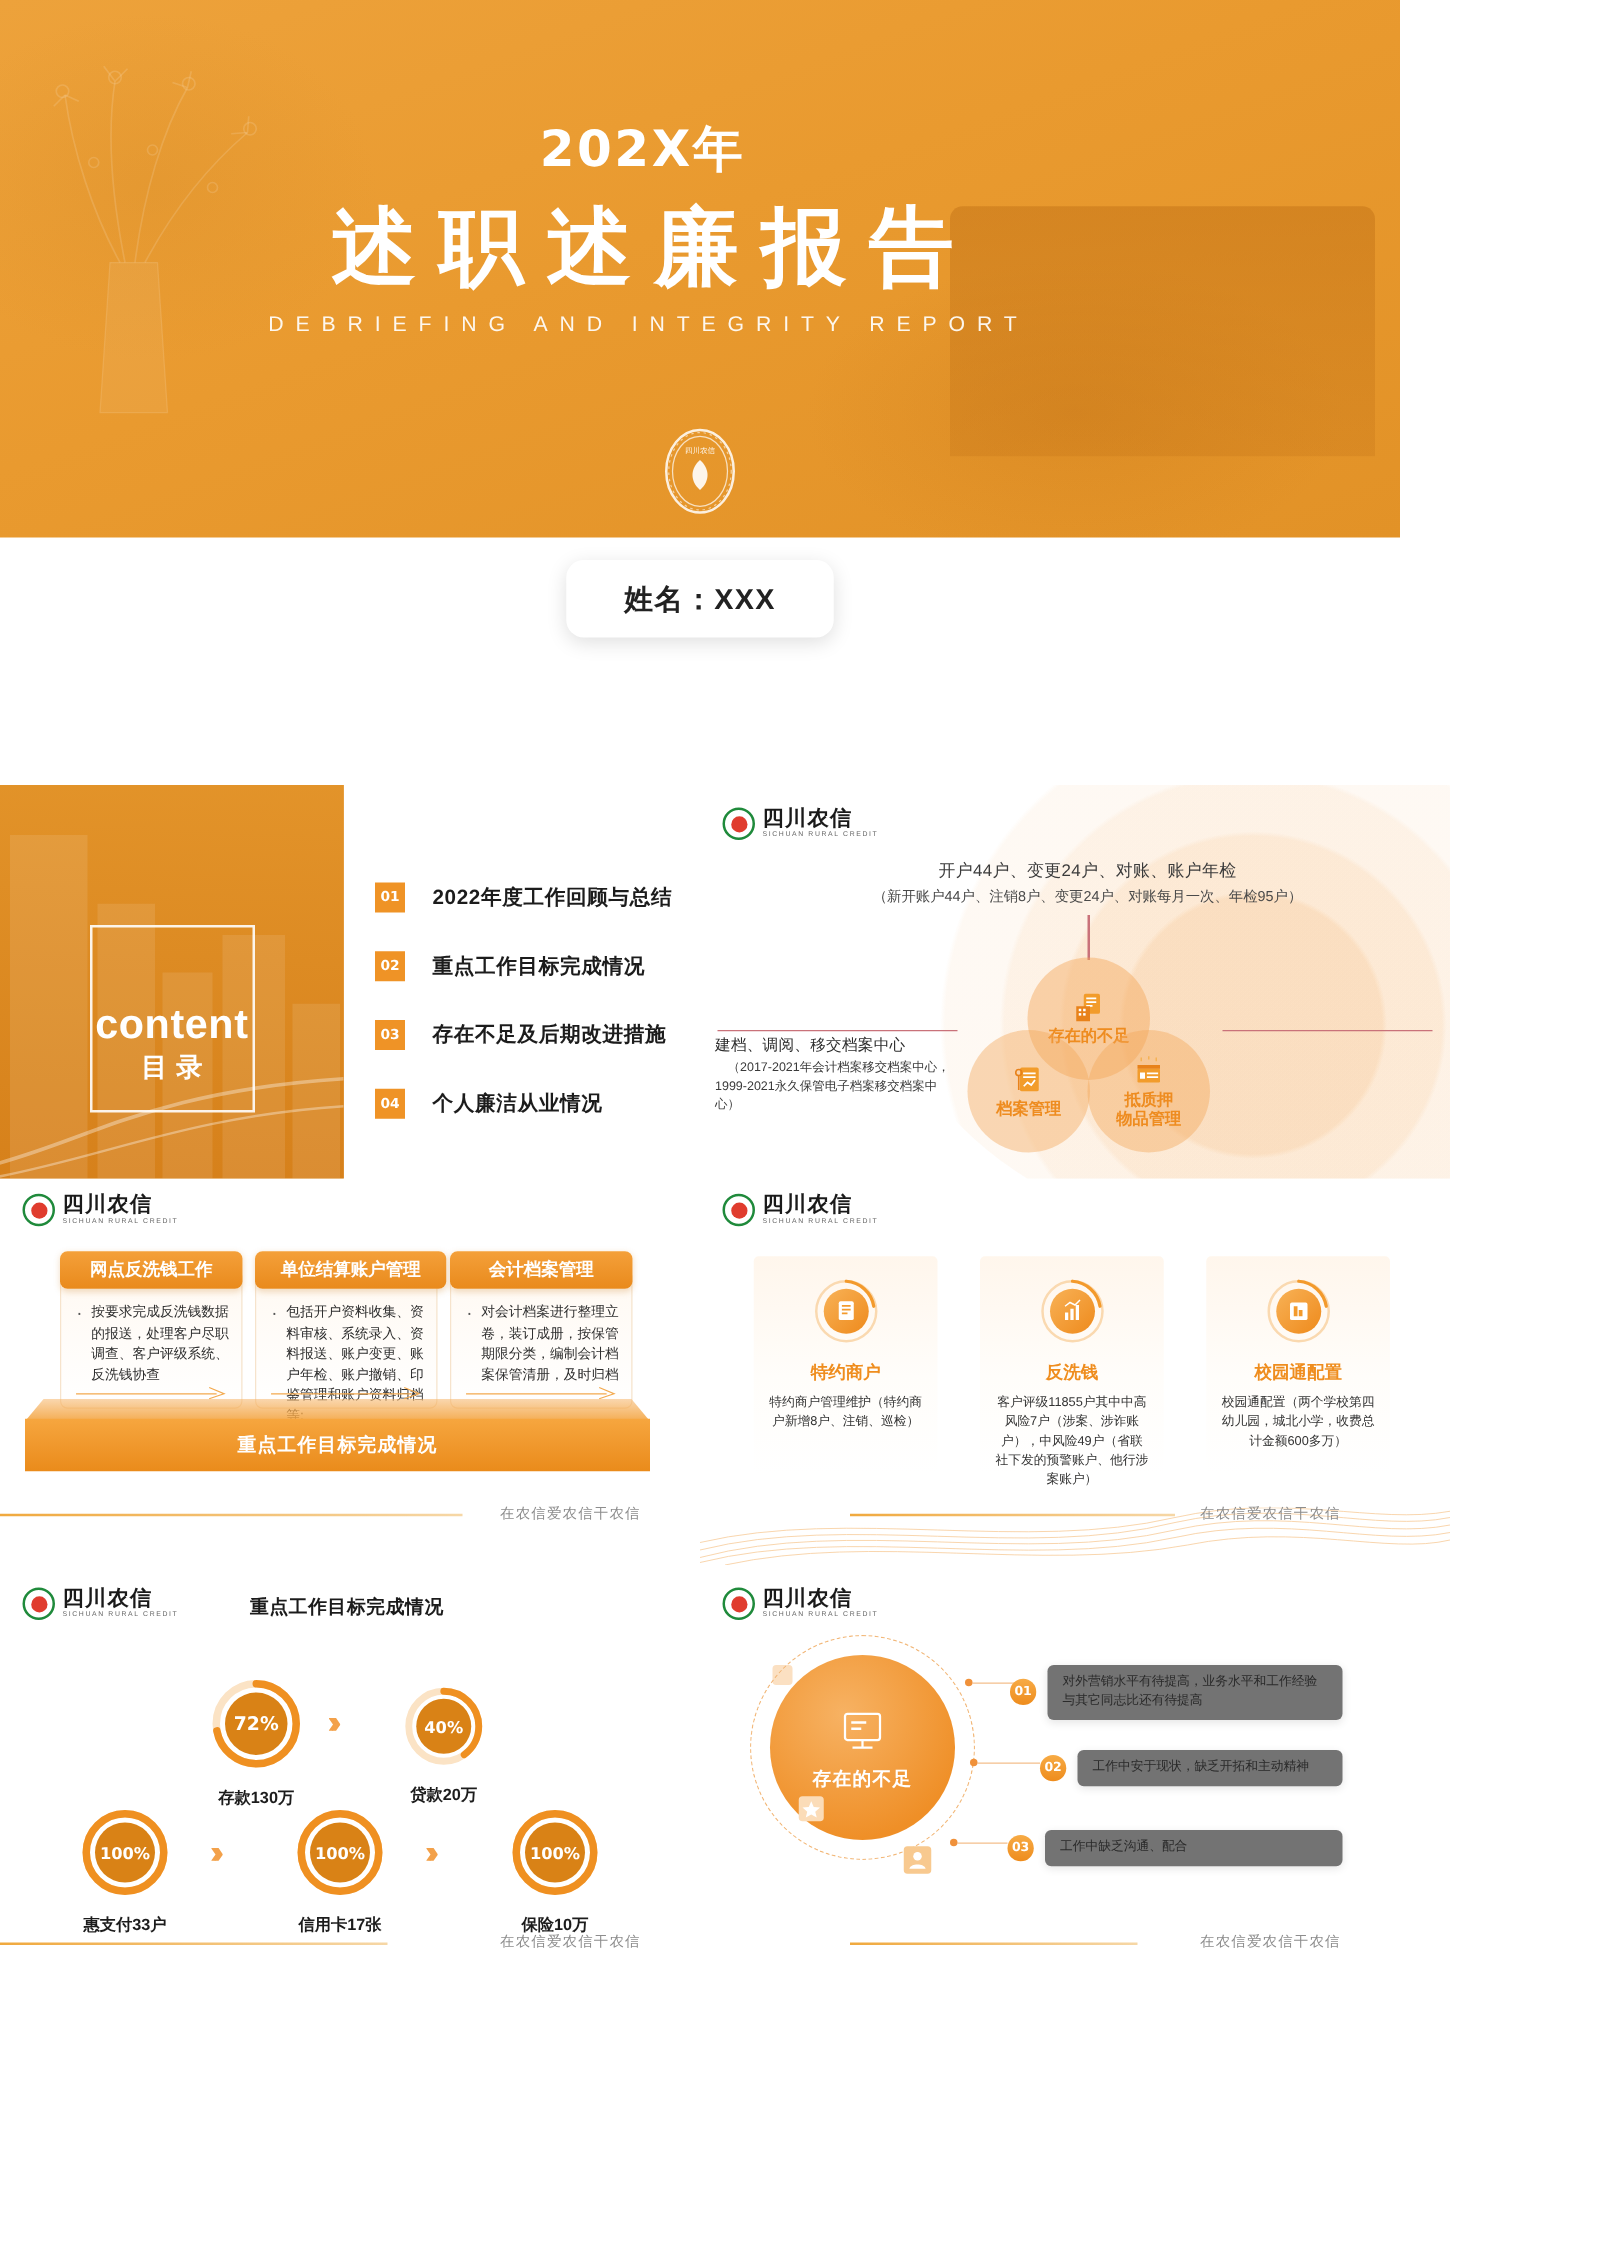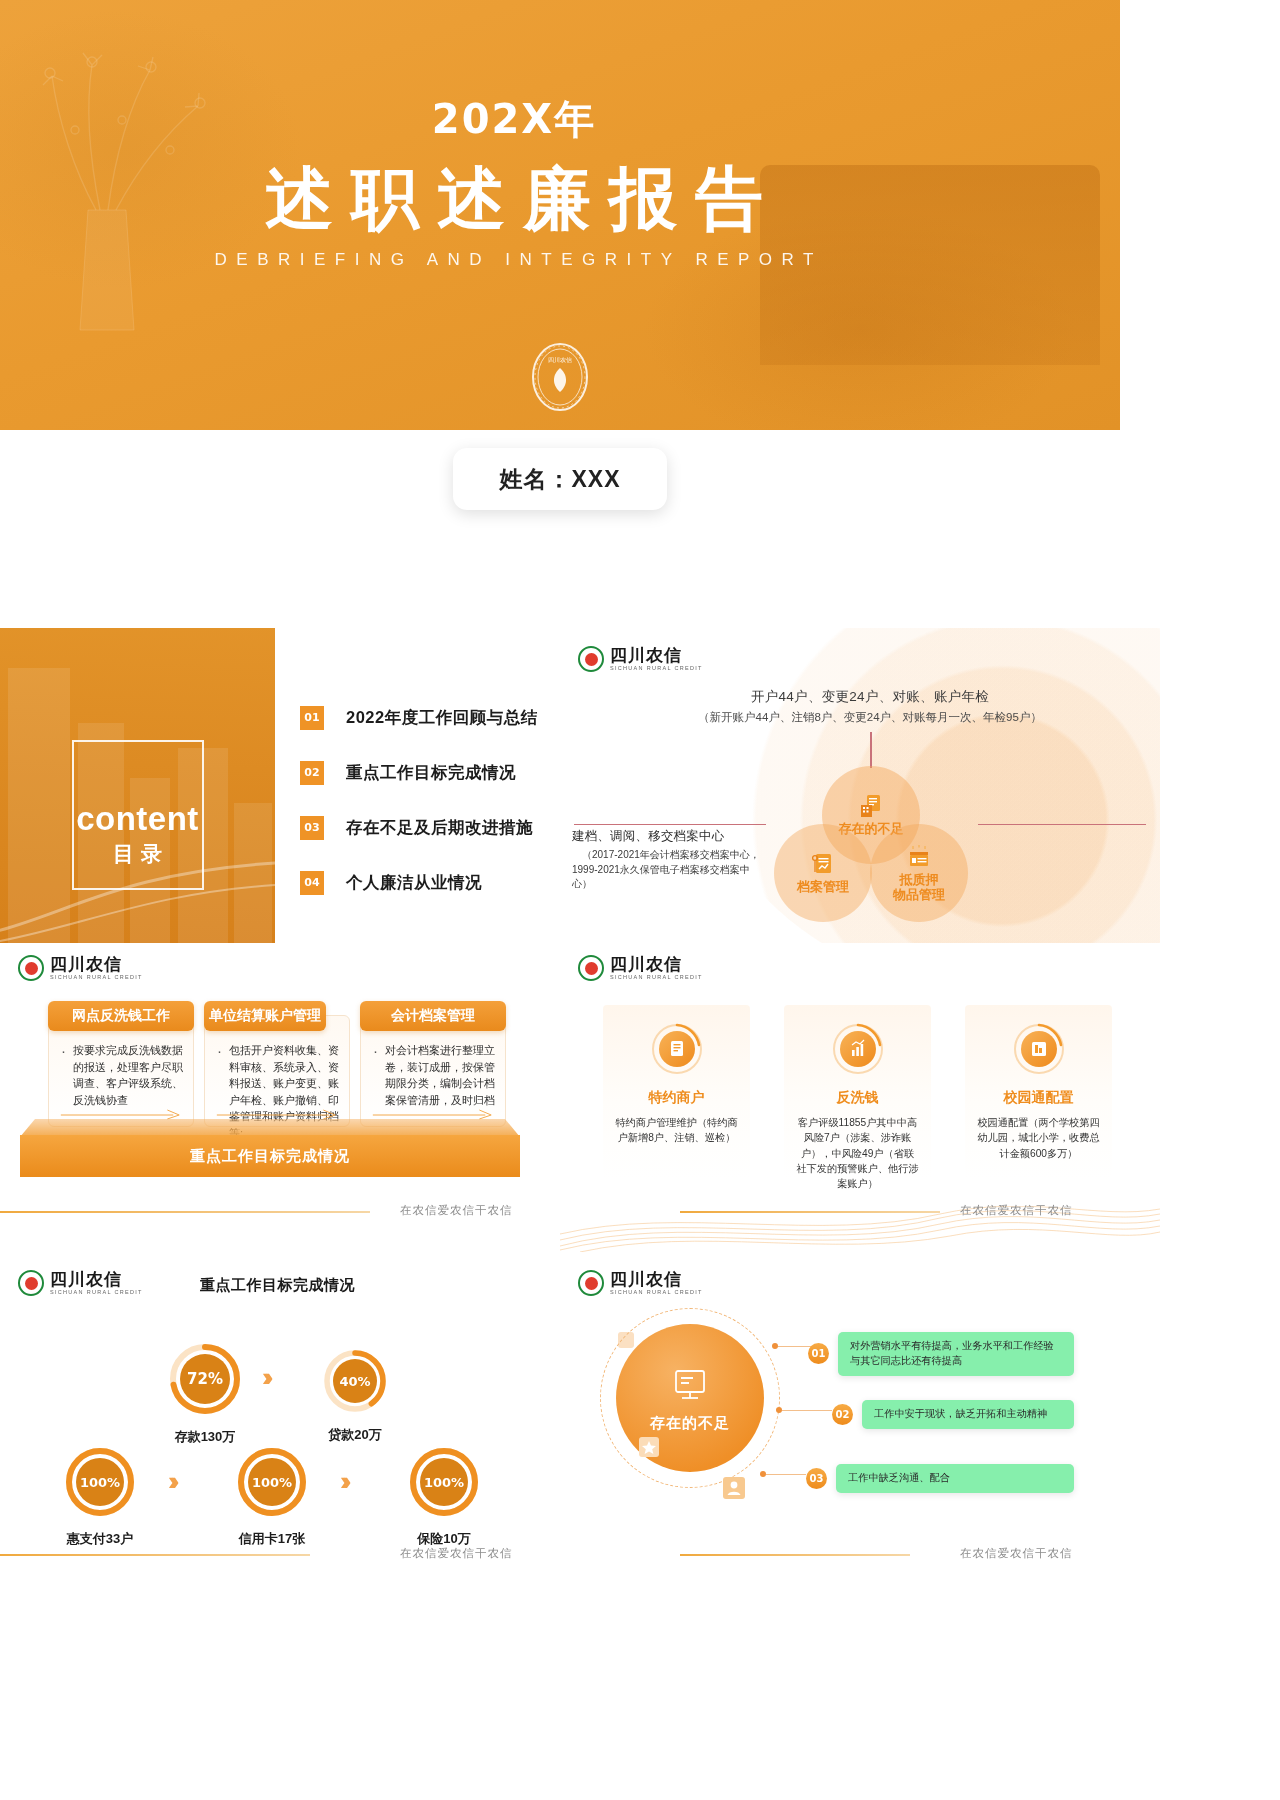--- a/index.html
+++ b/index.html
@@ -236,21 +236,21 @@
     border: 1.5px dashed #f2b87a;
   }
   .pt-row{ position:absolute; display:flex; align-items:center; gap: 9px; }
   .pt-num{
     width: 21px; height: 21px; border-radius:50%;
     background: linear-gradient(180deg,#f7ab45,#ee8c1d); color:#fff;
     font-size: 10px; font-weight:700; display:flex; align-items:center; justify-content:center;
     font-family:"DejaVu Sans", sans-serif; flex: 0 0 auto;
   }
   .pt-box{
-    background:#86efac; border-radius: 5px; box-shadow: 0 2px 7px rgba(0,0,0,.10);
+    background:#737373; border-radius: 5px; box-shadow: 0 2px 7px rgba(0,0,0,.10);
     padding: 7px 12px; font-size: 10.2px; color:#2a2a2a; line-height:1.45;
   }
   .pt-dot{ position:absolute; width: 6px; height:6px; border-radius:50%; background:#f0913a; }
   .pt-line{ position:absolute; height:1px; background:#f3bf8c; }
   .sq{ position:absolute; background:#fbe0c2; border-radius:3px; }
 </style>
 </head>
 <body>
 
 <div class="page">
@@ -417,21 +417,21 @@
     <div class="body-box" style="left:48px; top:72px; width:146px; height:112px;">
       <ul>
           <li>按要求完成反洗钱数据的报送，处理客户尽职调查、客户评级系统、反洗钱协查</li>
         </ul>
       <svg class="box-arrow" style="left:0; bottom:6px; height:12px;" viewBox="0 0 146 12" preserveAspectRatio="none">
         <line x1="12" y1="7" x2="126" y2="7" stroke="#f3a94e" stroke-width="1"></line>
         <polyline points="120,2 132,7 120,11" fill="none" stroke="#f3a94e" stroke-width="1"></polyline>
       </svg>
     </div>
 
-    <div class="hdr-box" style="left:204px; top:58px; width:122px;">单位结算账户管理</div>
+    <div class="hdr-box" style="left:204px; top:58px; width:153px;">单位结算账户管理</div>
     <div class="body-box" style="left:204px; top:72px; width:146px; height:112px;">
       <ul>
         <li>包括开户资料收集、资料审核、系统录入、资料报送、账户变更、账户年检、账户撤销、印鉴管理和账户资料归档等;</li>
         <li>对账工作</li>
       </ul>
       <svg class="box-arrow" style="left:0; bottom:6px; height:12px;" viewBox="0 0 146 12" preserveAspectRatio="none">
         <line x1="12" y1="7" x2="126" y2="7" stroke="#f3a94e" stroke-width="1"></line>
         <polyline points="120,2 132,7 120,11" fill="none" stroke="#f3a94e" stroke-width="1"></polyline>
       </svg>
     </div>

